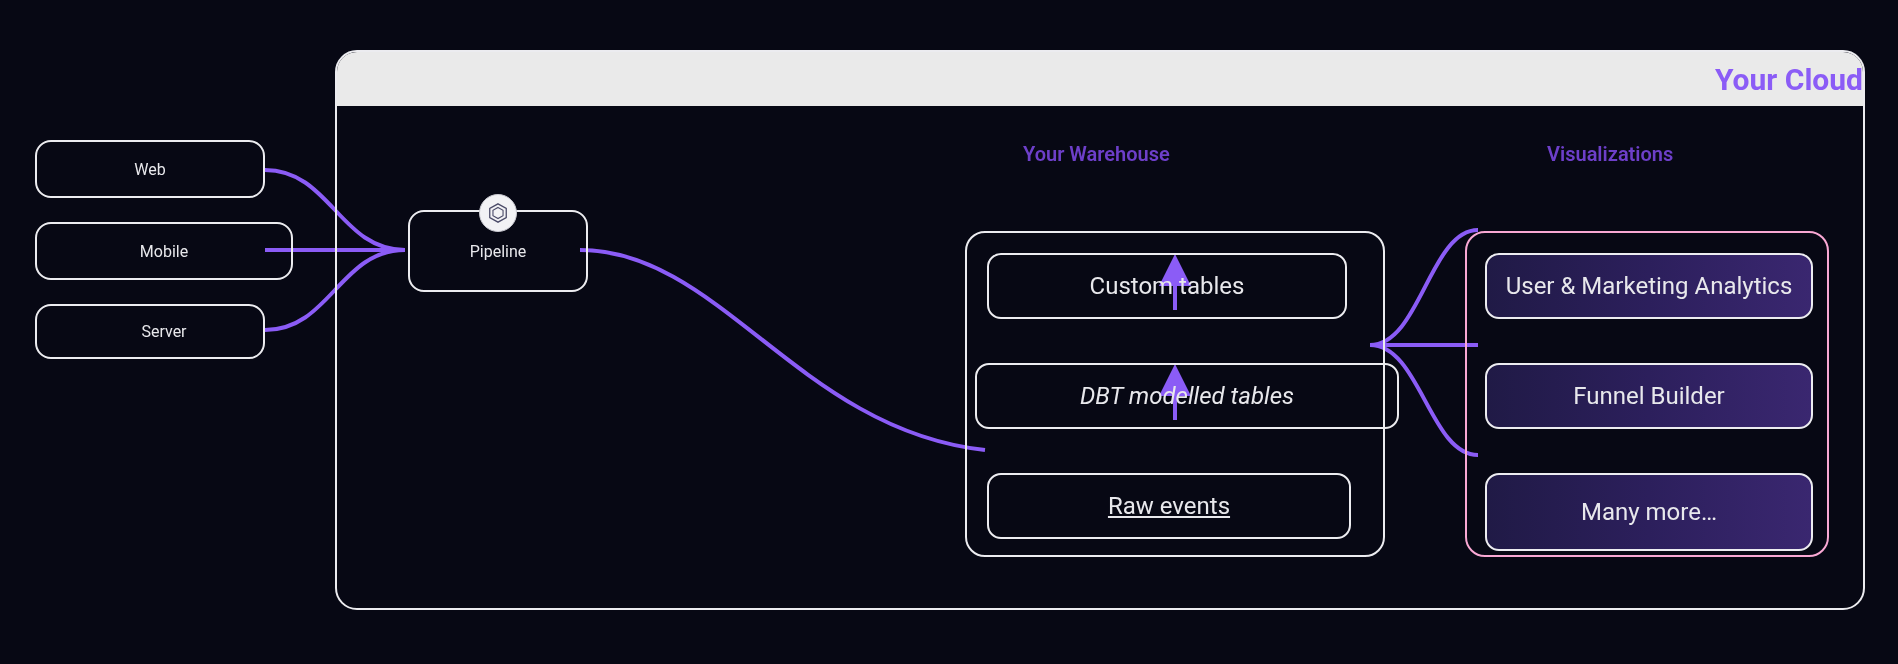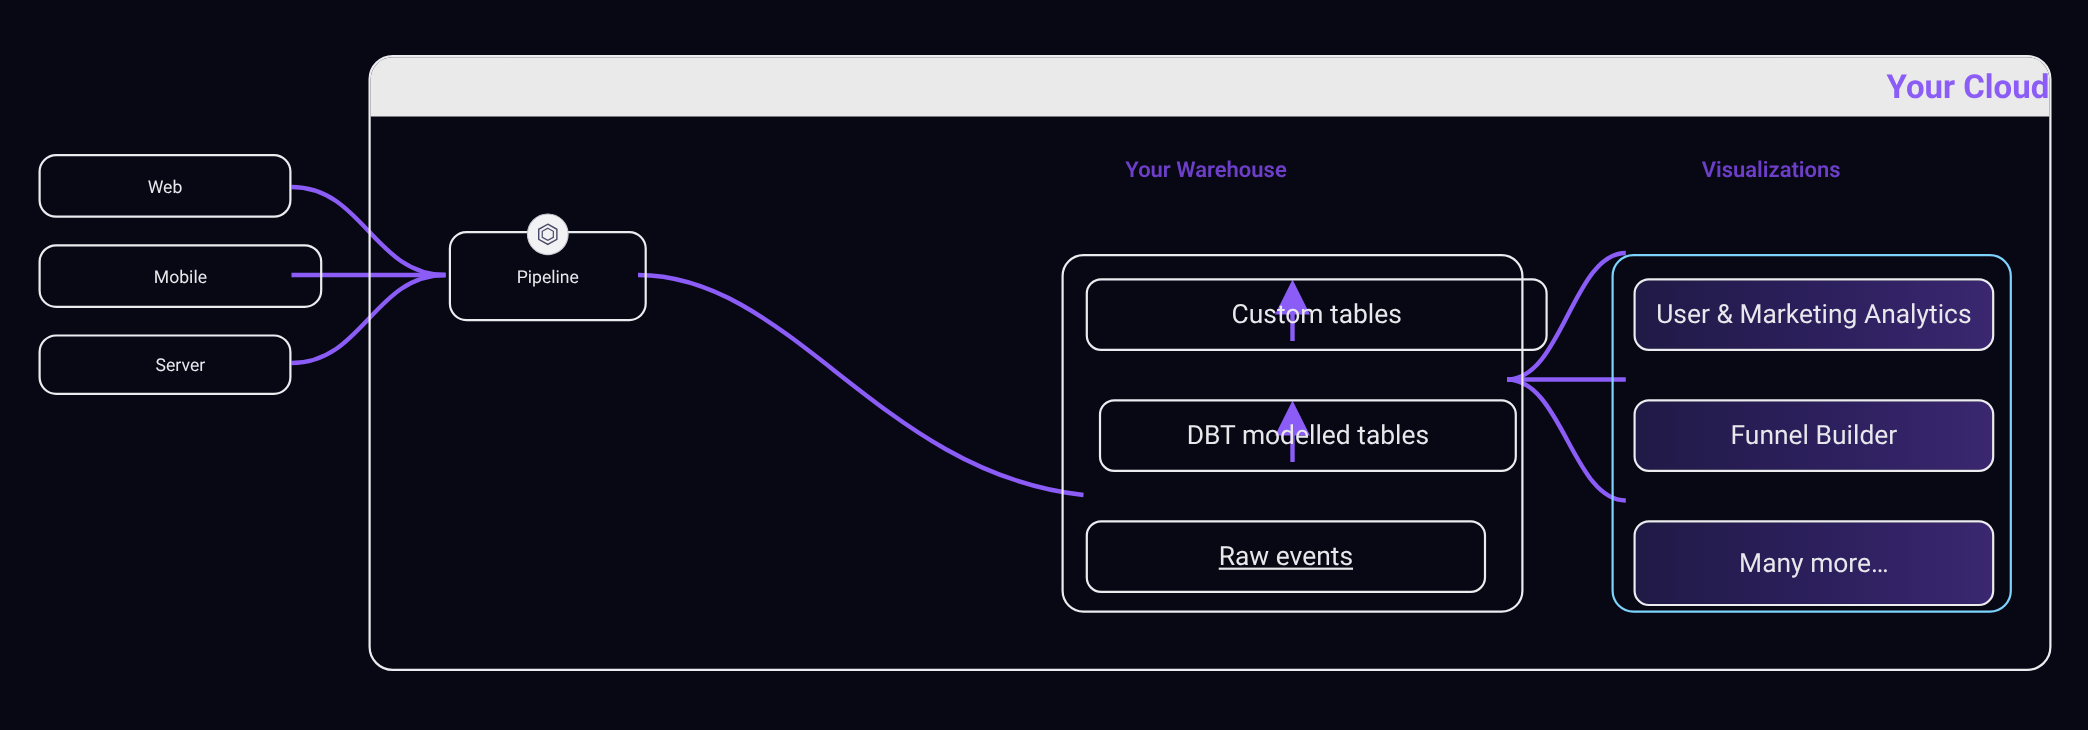--- a/index.html
+++ b/index.html
@@ -65,21 +65,21 @@
     border: 2px solid #ececf0;
     border-radius: 20px;
   }
 
   .viz-box {
     position: absolute;
     left: 1128px;
     top: 179px;
     width: 364px;
     height: 326px;
-    border: 2px solid #7dd3fc;
+    border: 2px solid #f9a8d4;
     border-radius: 20px;
   }
 
   .pill {
     position: absolute;
     border: 2px solid #ececf0;
     border-radius: 14px;
     display: flex;
     align-items: center;
     justify-content: center;
@@ -157,24 +157,24 @@
           <polygon points="12,2 21,7 21,17 12,22 3,17 3,7" fill="none" stroke="#4a4a68" stroke-width="1.4"></polygon>
           <polygon points="12,6 17.5,9 17.5,15 12,18 6.5,15 6.5,9" fill="none" stroke="#4a4a68" stroke-width="1.2"></polygon>
         </svg>
       </div>
       <span>Pipeline</span>
     </div>
 
     <div class="section-label" style="left:686px; top:90px;">Your Warehouse</div>
 
     <div class="warehouse-box">
-      <div class="pill" style="left:20px; top:20px; width:420px; height:66px;align-items:center;">
+      <div class="pill" style="left:20px; top:20px; width:360px; height:66px;align-items:center;">
         <span>Custom tables</span>
       </div>
-      <div class="pill" style="left:32px; top:130px; width:380px; height:66px;">
+      <div class="pill" style="left:8px; top:130px; width:424px; height:66px;font-style:italic;">
         <span>DBT modelled tables</span>
       </div>
       <div class="pill" style="left:20px; top:240px; width:364px; height:66px;text-decoration:underline;">
         <span>Raw events</span>
       </div>
     </div>
 
     <div class="section-label" style="left:1210px; top:90px;">Visualizations</div>
 
     <div class="viz-box">

